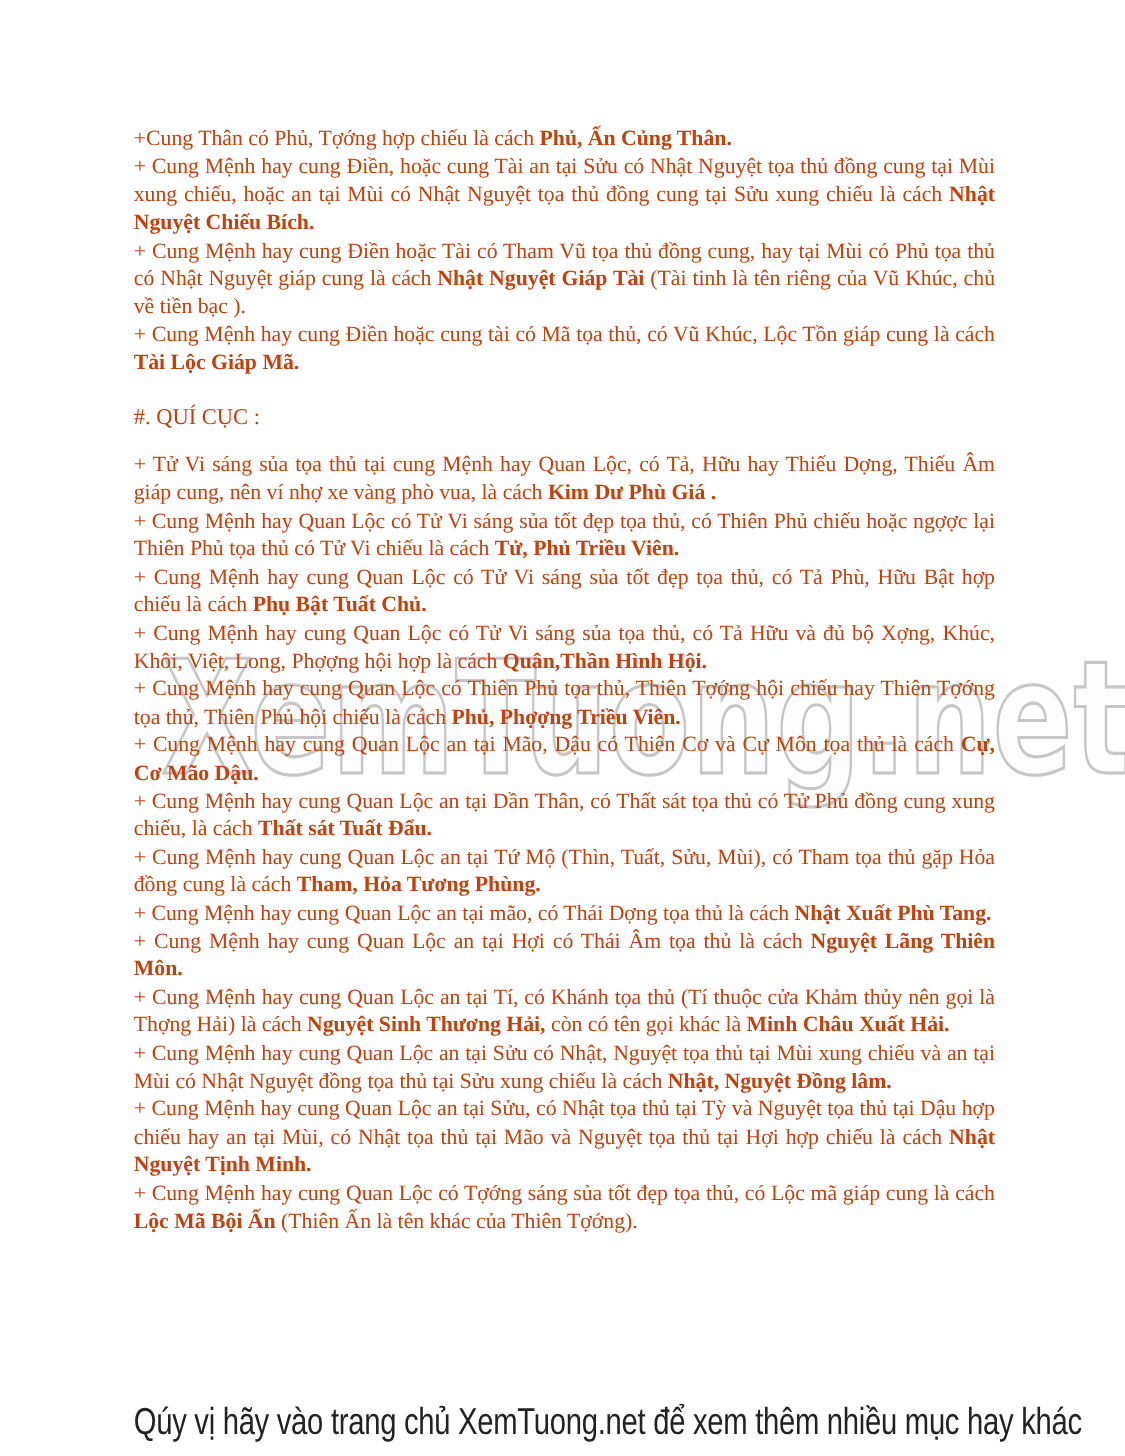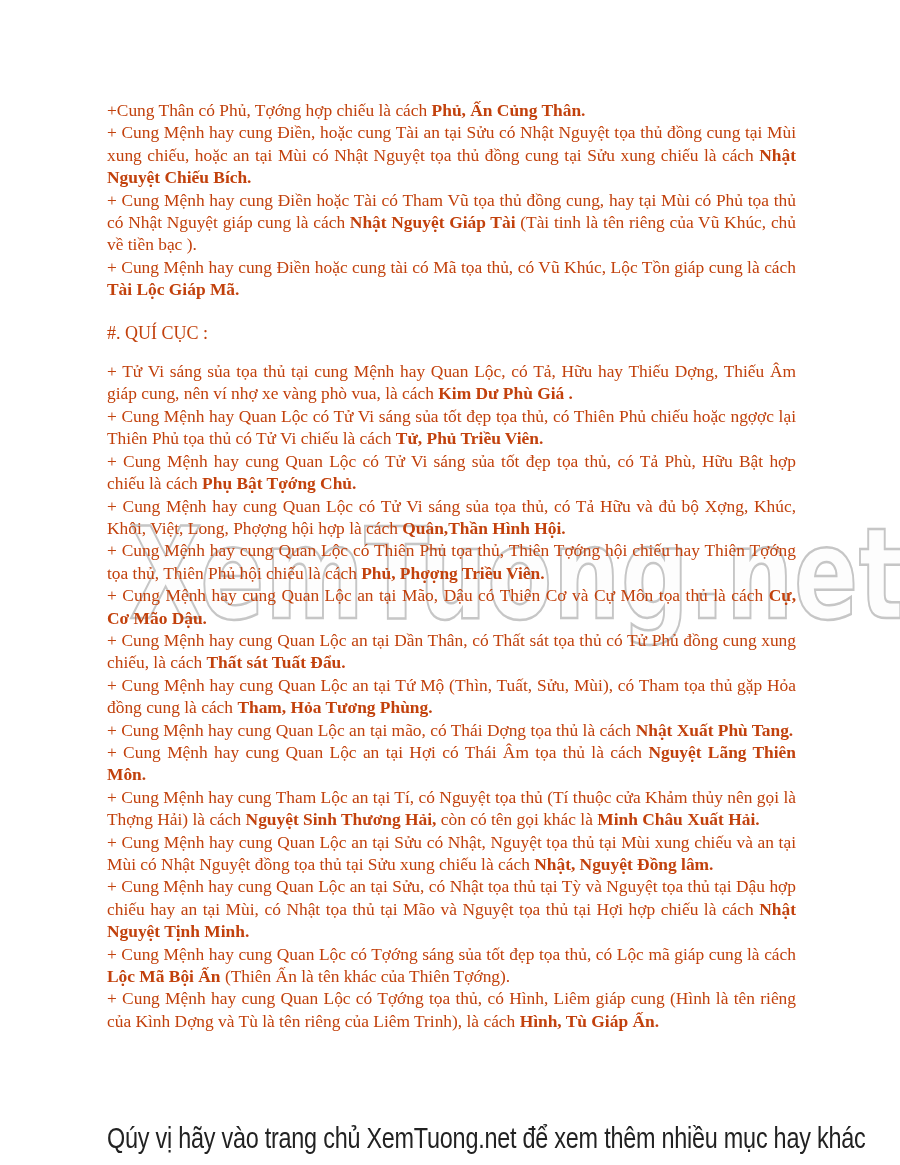--- a/index.html
+++ b/index.html
@@ -50,32 +50,31 @@
   </div>
 
   <div class="content">
       <p class="para"><span>+Cung Thân có Phủ, Tợớng hợp chiếu  là cách </span><b>Phủ, Ấn Củng Thân.</b></p>
       <p class="para"><span>+ Cung Mệnh hay cung Điền, hoặc cung Tài an tại Sửu có Nhật Nguyệt tọa thủ đồng cung tại Mùi xung chiếu, hoặc an tại Mùi có Nhật Nguyệt tọa thủ đồng cung tại Sửu xung chiếu là cách </span><b>Nhật Nguyệt Chiếu Bích.</b></p>
       <p class="para"><span>+ Cung Mệnh hay cung Điền hoặc Tài có Tham Vũ tọa thủ đồng cung, hay tại Mùi có Phủ tọa thủ có Nhật Nguyệt giáp cung là cách </span><b>Nhật Nguyệt Giáp Tài</b><span> (Tài tinh là tên riêng của Vũ Khúc, chủ về tiền bạc ).</span></p>
       <p class="para"><span>+ Cung Mệnh hay cung Điền hoặc cung tài có Mã tọa thủ, có Vũ Khúc, Lộc Tồn giáp cung là cách </span><b>Tài Lộc Giáp Mã.</b></p>
       <p class="heading">#. QUÍ CỤC :</p>
       <p class="para"><span>+ Tử Vi sáng sủa tọa thủ tại cung Mệnh hay Quan Lộc, có Tả, Hữu hay Thiếu Dợng, Thiếu Âm giáp cung, nên ví nhợ xe vàng phò vua, là cách </span><b>Kim Dư Phù Giá .</b></p>
       <p class="para"><span>+ Cung Mệnh hay Quan Lộc  có Tử Vi sáng sủa tốt đẹp tọa thủ, có Thiên Phủ chiếu hoặc ngợợc lại Thiên Phủ tọa thủ có Tử Vi chiếu là cách </span><b>Tử, Phủ Triều Viên.</b></p>
-      <p class="para"><span>+ Cung Mệnh hay cung Quan Lộc có Tử Vi sáng sủa tốt đẹp tọa thủ, có Tả Phù, Hữu Bật hợp chiếu  là cách </span><b>Phụ Bật Tợớng Chủ.</b></p>
+      <p class="para"><span>+ Cung Mệnh hay cung Quan Lộc có Tử Vi sáng sủa tốt đẹp tọa thủ, có Tả Phù, Hữu Bật hợp chiếu  là cách </span><b>Phụ Bật Tuất Chủ.</b></p>
       <p class="para"><span>+ Cung Mệnh hay cung Quan Lộc có Tử Vi sáng sủa tọa thủ, có Tả Hữu và đủ bộ Xợng, Khúc, Khôi, Việt, Long, Phợợng hội hợp là cách </span><b>Quân,Thần Hình Hội.</b></p>
       <p class="para"><span>+ Cung Mệnh hay cung Quan Lộc có Thiên Phủ tọa thủ, Thiên Tợớng hội chiếu hay Thiên Tợớng tọa thủ, Thiên Phủ hội chiếu là cách </span><b>Phủ, Phợợng Triều Viên.</b></p>
       <p class="para"><span>+ Cung Mệnh hay cung Quan Lộc an tại Mão, Dậu có Thiên Cơ và Cự Môn tọa thủ là cách </span><b>Cự, Cơ Mão Dậu.</b></p>
       <p class="para"><span>+ Cung Mệnh hay cung Quan Lộc an tại Dần Thân, có Thất sát tọa thủ có Tử Phủ đồng cung xung chiếu, là cách </span><b>Thất sát Tuất Đẩu.</b></p>
       <p class="para"><span>+ Cung Mệnh hay cung Quan Lộc an tại Tứ Mộ (Thìn, Tuất, Sửu, Mùi), có Tham tọa thủ gặp Hỏa đồng cung là cách </span><b>Tham, Hỏa Tương Phùng.</b></p>
       <p class="para"><span>+ Cung Mệnh hay cung Quan Lộc an tại mão, có Thái Dợng tọa thủ  là cách </span><b>Nhật Xuất Phù Tang.</b></p>
       <p class="para"><span>+ Cung Mệnh hay cung Quan Lộc an tại Hợi có Thái Âm tọa thủ là cách </span><b>Nguyệt Lãng Thiên Môn.</b></p>
-      <p class="para"><span>+ Cung Mệnh hay cung Tham Lộc an tại Tí, có Nguyệt tọa thủ (Tí thuộc cửa Khảm thủy nên gọi là Thợng Hải) là cách </span><b>Nguyệt Sinh Thương Hải,</b><span> còn có tên gọi khác là </span><b>Minh Châu Xuất Hải.</b></p>
+      <p class="para"><span>+ Cung Mệnh hay cung Quan Lộc an tại Tí, có Khánh tọa thủ (Tí thuộc cửa Khảm thủy nên gọi là Thợng Hải) là cách </span><b>Nguyệt Sinh Thương Hải,</b><span> còn có tên gọi khác là </span><b>Minh Châu Xuất Hải.</b></p>
       <p class="para"><span>+ Cung Mệnh hay cung Quan Lộc an tại Sửu có Nhật, Nguyệt tọa thủ tại Mùi xung chiếu và an tại Mùi có Nhật Nguyệt đồng tọa thủ tại Sửu xung chiếu là cách </span><b>Nhật, Nguyệt Đồng lâm.</b></p>
       <p class="para"><span>+ Cung Mệnh hay cung Quan Lộc an tại Sửu, có Nhật tọa thủ tại Tỳ và Nguyệt tọa thủ tại Dậu hợp chiếu hay an tại Mùi, có Nhật tọa thủ tại Mão và Nguyệt tọa thủ tại Hợi hợp chiếu là cách </span><b>Nhật Nguyệt Tịnh Minh.</b></p>
       <p class="para"><span>+ Cung Mệnh hay cung Quan Lộc có Tợớng sáng sủa tốt đẹp tọa thủ, có Lộc mã giáp cung là cách </span><b>Lộc Mã Bội Ấn</b><span> (Thiên Ấn là tên khác của Thiên Tợớng).</span></p>
-      <p class="para"><span>+ Cung Mệnh hay cung Quan Lộc có Tợớng tọa thủ, có Hình, Liêm giáp cung (Hình là tên riêng của Kình Dợng và Tù là tên riêng của Liêm Trinh), là  cách  </span><b>Hình, Tù Giáp Ấn.</b></p>
     </div>
 
   <div class="footer">
     <span class="inner"><span>Qúy vị hãy vào trang chủ </span><span>XemTuong.net</span><span> để xem thêm nhiều mục hay khác</span></span>
   </div>
 
 </div>
 
 </body></html>

